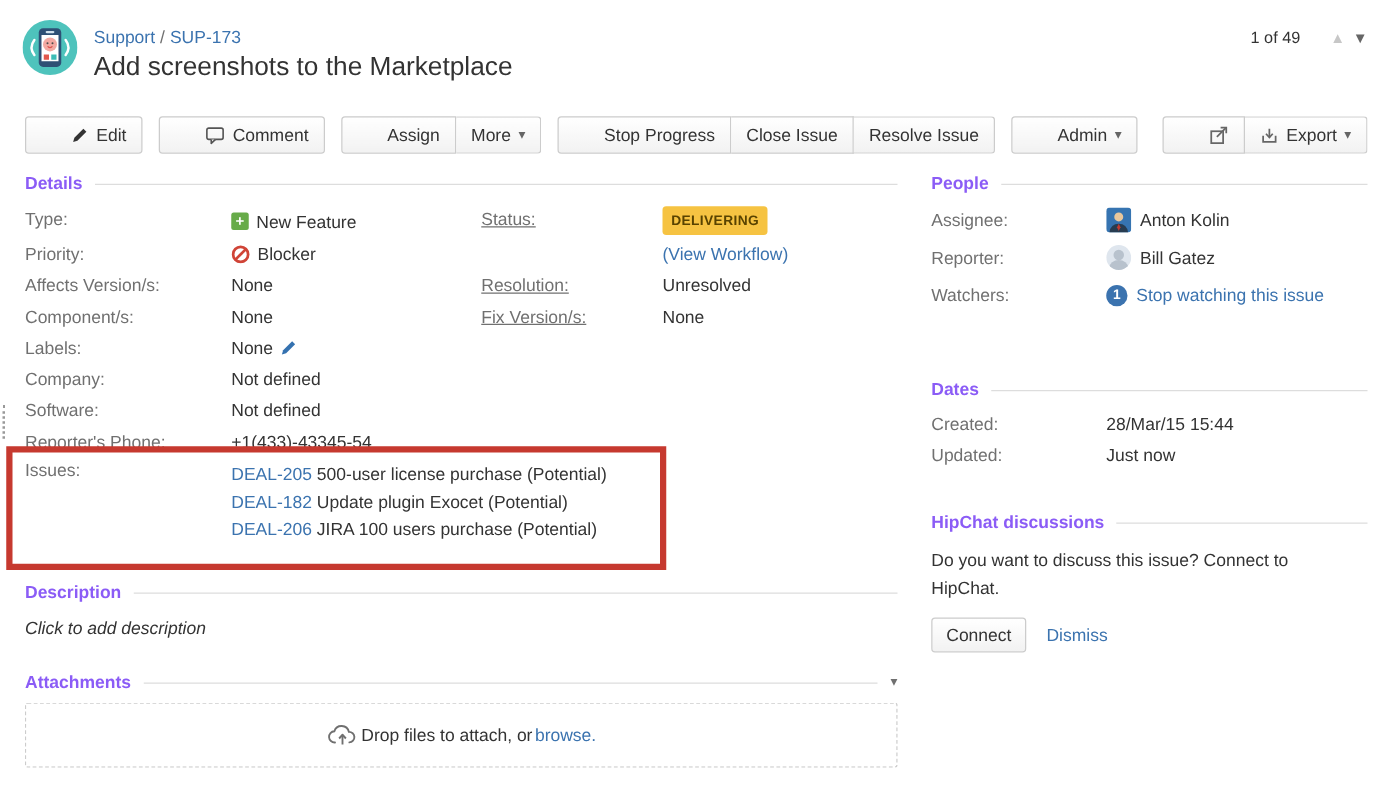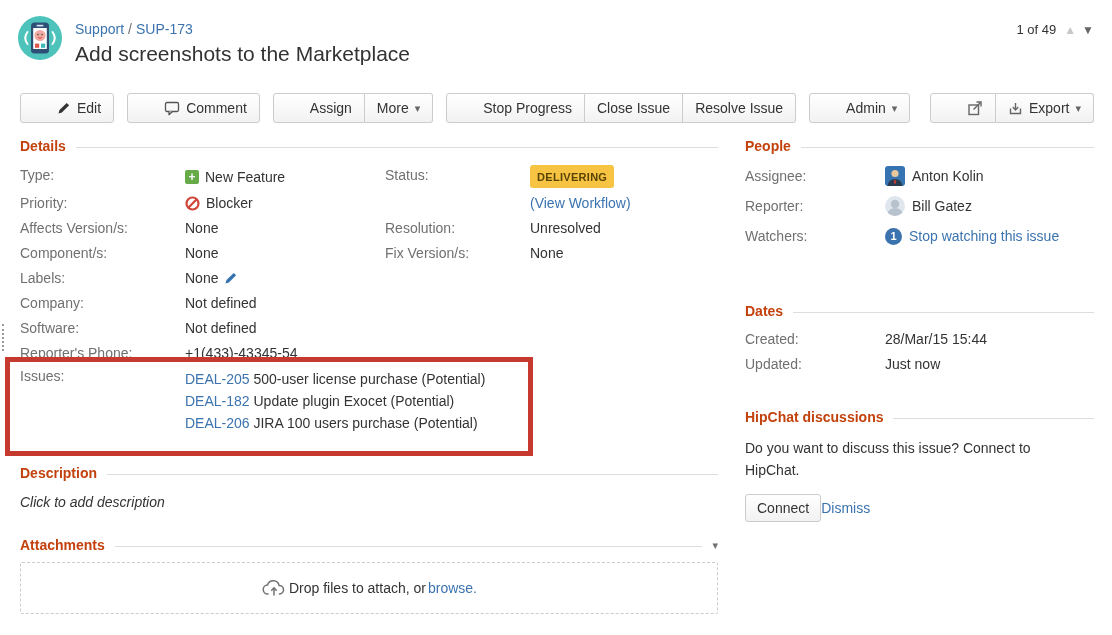--- a/index.html
+++ b/index.html
@@ -12,21 +12,21 @@
     font-size: 14px; color: #333;
     overflow: hidden;
   }
   a, .link { color: #3b73af; text-decoration: none; cursor: pointer; text-align: right; }
 
   
   .avatar-project { position:absolute; left:18px; top:16px; width:44px; height:44px; }
   .breadcrumb { position:absolute; left:75px; top:21px; font-size:14px; }
   .breadcrumb .sep { color:#707070; margin:0 4px; }
   .page-title { position:absolute; left:75px; top:42px; font-size:21px; font-weight:400; color:#333; }
-  .pager { position:absolute; right:18px; top:22px; font-size:13px; color:#333; display:flex; align-items:center; gap:8px; }
+  .pager { position:absolute; right:18px; top:22px; font-size:13px; color:#333; display:flex; align-items:center; gap:24px; }
   .pager .arrows { display:flex; gap:6px; font-size:12px; }
   .pager .up { color:#c7c7c7; cursor:pointer; }
   .pager .down { color:#666; cursor:pointer; }
 
   
   .toolbar { position:absolute; left:20px; right:18px; top:93px; display:flex; align-items:flex-start; }
   .btn-group { display:flex; margin-right:13px; }
   .btn {
     height:30px; display:flex; align-items:center; gap:6px;
     padding:0 12px; background:linear-gradient(#ffffff,#f2f2f2);
@@ -35,30 +35,30 @@
   }
   .btn-group .btn:first-child { border-left-width:1px; border-radius:3px 0 0 3px;padding-left:36px; }
   .btn-group .btn:last-child { border-radius:0 3px 3px 0; }
   .btn-group .btn:only-child { border-radius:3px; }
   .caret { font-size:11px; color:#666; line-height:1; }
   .toolbar-right { margin-left:auto; display:flex; }
   .icon { display:inline-flex; align-items:center; justify-content:center; }
 
   
   .section-head { display:flex; align-items:center; }
-  .section-head .txt { font-weight:bold; font-size:14px; color:#c2410c; white-space:nowrap; }
+  .section-head .txt { font-weight:bold; font-size:14px; color:#8b5cf6; white-space:nowrap; }
   .section-head .rule { flex:1; height:1px; background:#ddd; margin-left:10px; position:relative; top:1px; }
 
   
   .main { position:absolute; left:20px; top:138px; width:698px; }
   .details-rows { margin-top:11px; }
   .drow { display:flex; line-height:20px; margin-bottom:5px; }
   .dlabel { width:165px; color:#707070; flex:none; }
   .dvalue { width:200px; flex:none; display:flex; align-items:center; gap:6px; }
-  .dlabel2 { width:145px; color:#707070; flex:none; }
+  .dlabel2 { width:145px; color:#707070; flex:none;text-decoration:underline; }
   .dvalue2 { flex:1; }
   .issues-row { display:flex; margin-top:3px; }
   .issue-lines { line-height:22px; }
   .status-lozenge {
     display:inline-block; background:#f6c342; color:#594300;
     font-size:11px; font-weight:bold; letter-spacing:.3px;
     padding:2px 7px 1px; border-radius:3px;
   }
   .type-icon { width:14px; height:14px; background:#67ab49; border-radius:2px; color:#fff;
     font-size:12px; font-weight:bold; display:inline-flex; align-items:center; justify-content:center; line-height:1; flex:none;}
@@ -76,21 +76,21 @@
   .srow { display:flex; align-items:center; margin-bottom:10px; }
   .slabel { width:140px; color:#707070; flex:none; padding-left:0; }
   .svalue { display:flex; align-items:center; gap:7px; }
   .people-rows { margin-top:12px; }
   .people-rows .srow { margin-bottom:10px; height:20px; }
   .dates-section { margin-top:57px; }
   .dates-rows { margin-top:12px; }
   .dates-rows .srow { margin-bottom:9px; }
   .hipchat-section { margin-top:37px; }
   .hipchat-text { margin-top:12px; width:335px; line-height:22px; }
-  .hipchat-actions { margin-top:13px; display:flex; align-items:center; }
+  .hipchat-actions { margin-top:13px; display:flex; align-items:center; gap:16px; }
   .btn-single {
     height:28px; padding:0 11px; background:linear-gradient(#ffffff,#f2f2f2);
     border:1px solid #ccc; border-radius:3px; color:#333; font-size:14px; cursor:pointer;
     display:inline-flex; align-items:center;
   }
   .watch-badge { width:17px; height:17px; border-radius:50%; background:#3b73af; color:#fff;
     font-size:11px; font-weight:bold; display:inline-flex; align-items:center; justify-content:center; flex:none; }
   .avatar-sm { width:20px; height:20px; flex:none; }
 
   

